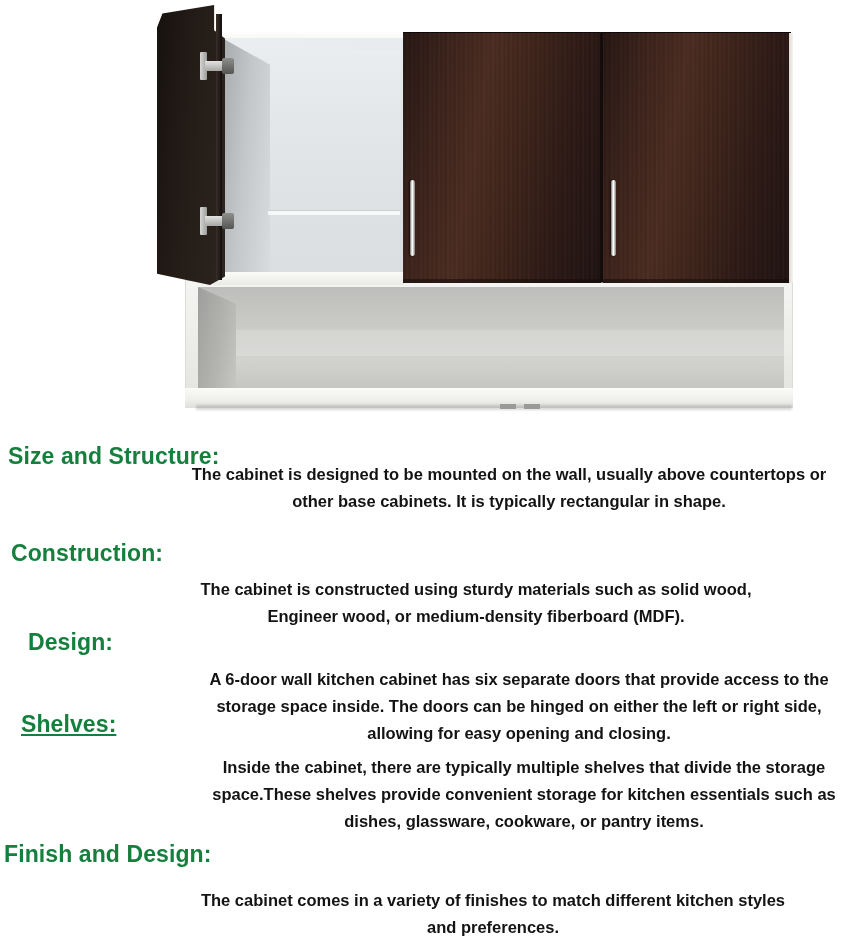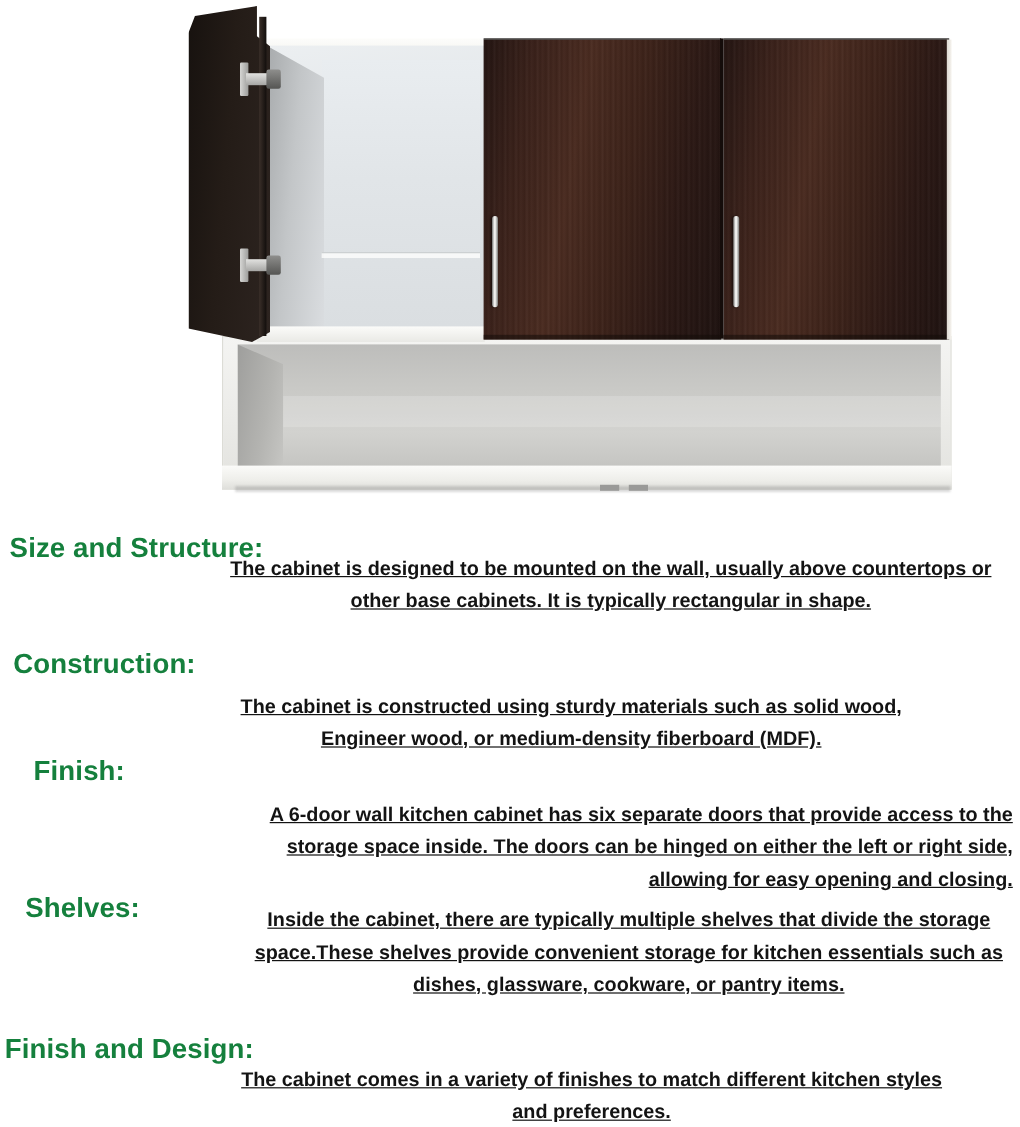--- a/index.html
+++ b/index.html
@@ -272,21 +272,20 @@
     letter-spacing: 0.1px;
     white-space: nowrap;
   }
   .para {
     position: absolute;
     color: #131313;
     font-weight: bold;
     font-size: 16.5px;
     line-height: 27px;
     text-align: center;
-    text-decoration: underline;
   }
 </style>
 </head>
 <body>
 
 <div class="photo-area">
   <div class="cabinet-figure">
 
     <div class="carcass-lower"></div>
     <div class="lower-recess"></div>
@@ -328,22 +327,22 @@
 </div>
 
 <div class="content">
 
   <div class="heading" style="left:8px; top:13px;">Size and Structure:</div>
   <div class="para" style="left:186px; top:31px; width:646px;">The cabinet is designed to be mounted on the wall, usually above countertops or other base cabinets. It is typically rectangular in shape.</div>
 
   <div class="heading" style="left:11px; top:110px;">Construction:</div>
   <div class="para" style="left:176px; top:146px; width:600px;">The cabinet is constructed using sturdy materials such as solid wood, Engineer wood, or medium-density fiberboard (MDF).</div>
 
-  <div class="heading" style="left:28px; top:199px;">Finish:</div>
-  <div class="para" style="left:194px; top:236px; width:650px;text-align:right;">A 6-door wall kitchen cabinet has six separate doors that provide access to the storage space inside. The doors can be hinged on either the left or right side, allowing for easy opening and closing.</div>
-
-  <div class="heading" style="left:21px; top:313px;">Shelves:</div>
+  <div class="heading" style="left:28px; top:199px;">Design:</div>
+  <div class="para" style="left:194px; top:236px; width:650px;">A 6-door wall kitchen cabinet has six separate doors that provide access to the storage space inside. The doors can be hinged on either the left or right side, allowing for easy opening and closing.</div>
+
+  <div class="heading" style="left:21px; top:281px;text-decoration:underline;">Shelves:</div>
   <div class="para" style="left:200px; top:324px; width:648px;">Inside the cabinet, there are typically multiple shelves that divide the storage space.These shelves provide convenient storage for kitchen essentials such as dishes, glassware, cookware, or pantry items.</div>
 
-  <div class="heading" style="left:4px; top:431px;">Finish and Design:</div>
+  <div class="heading" style="left:4px; top:411px;">Finish and Design:</div>
   <div class="para" style="left:198px; top:457px; width:590px;">The cabinet comes in a variety of finishes to match different kitchen styles and preferences.</div>
 
 </div>
 
 </body></html>

